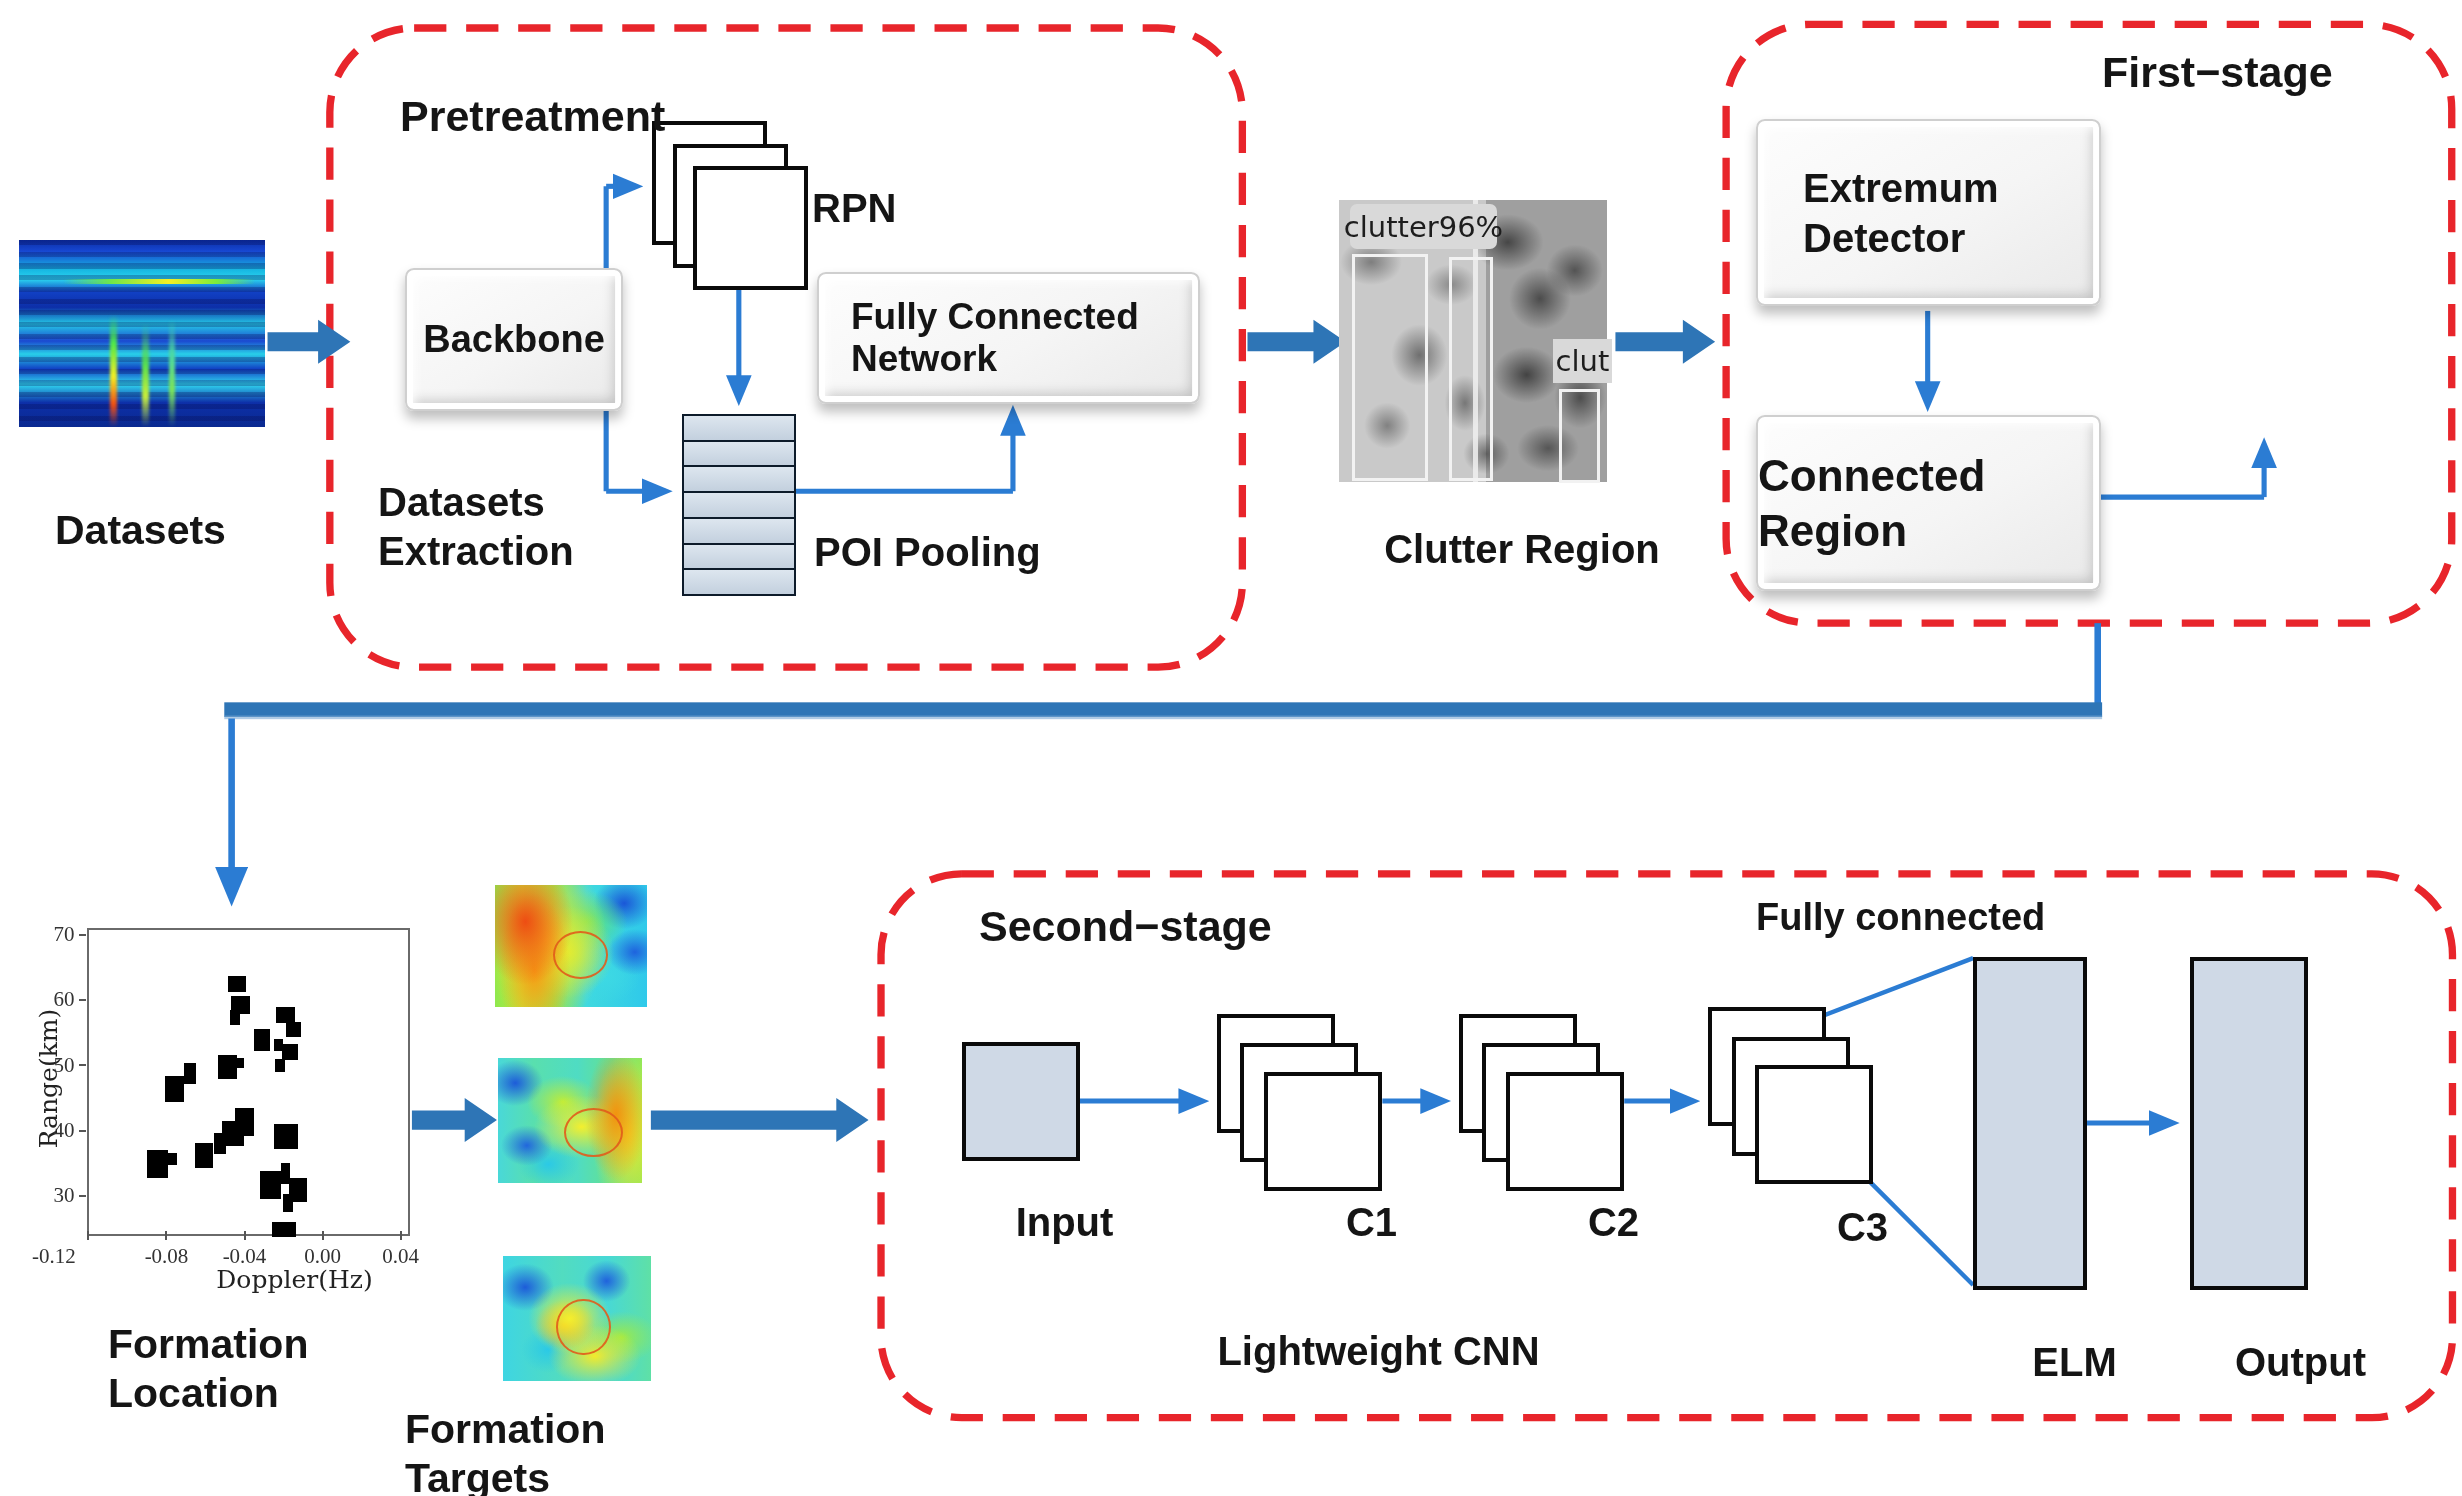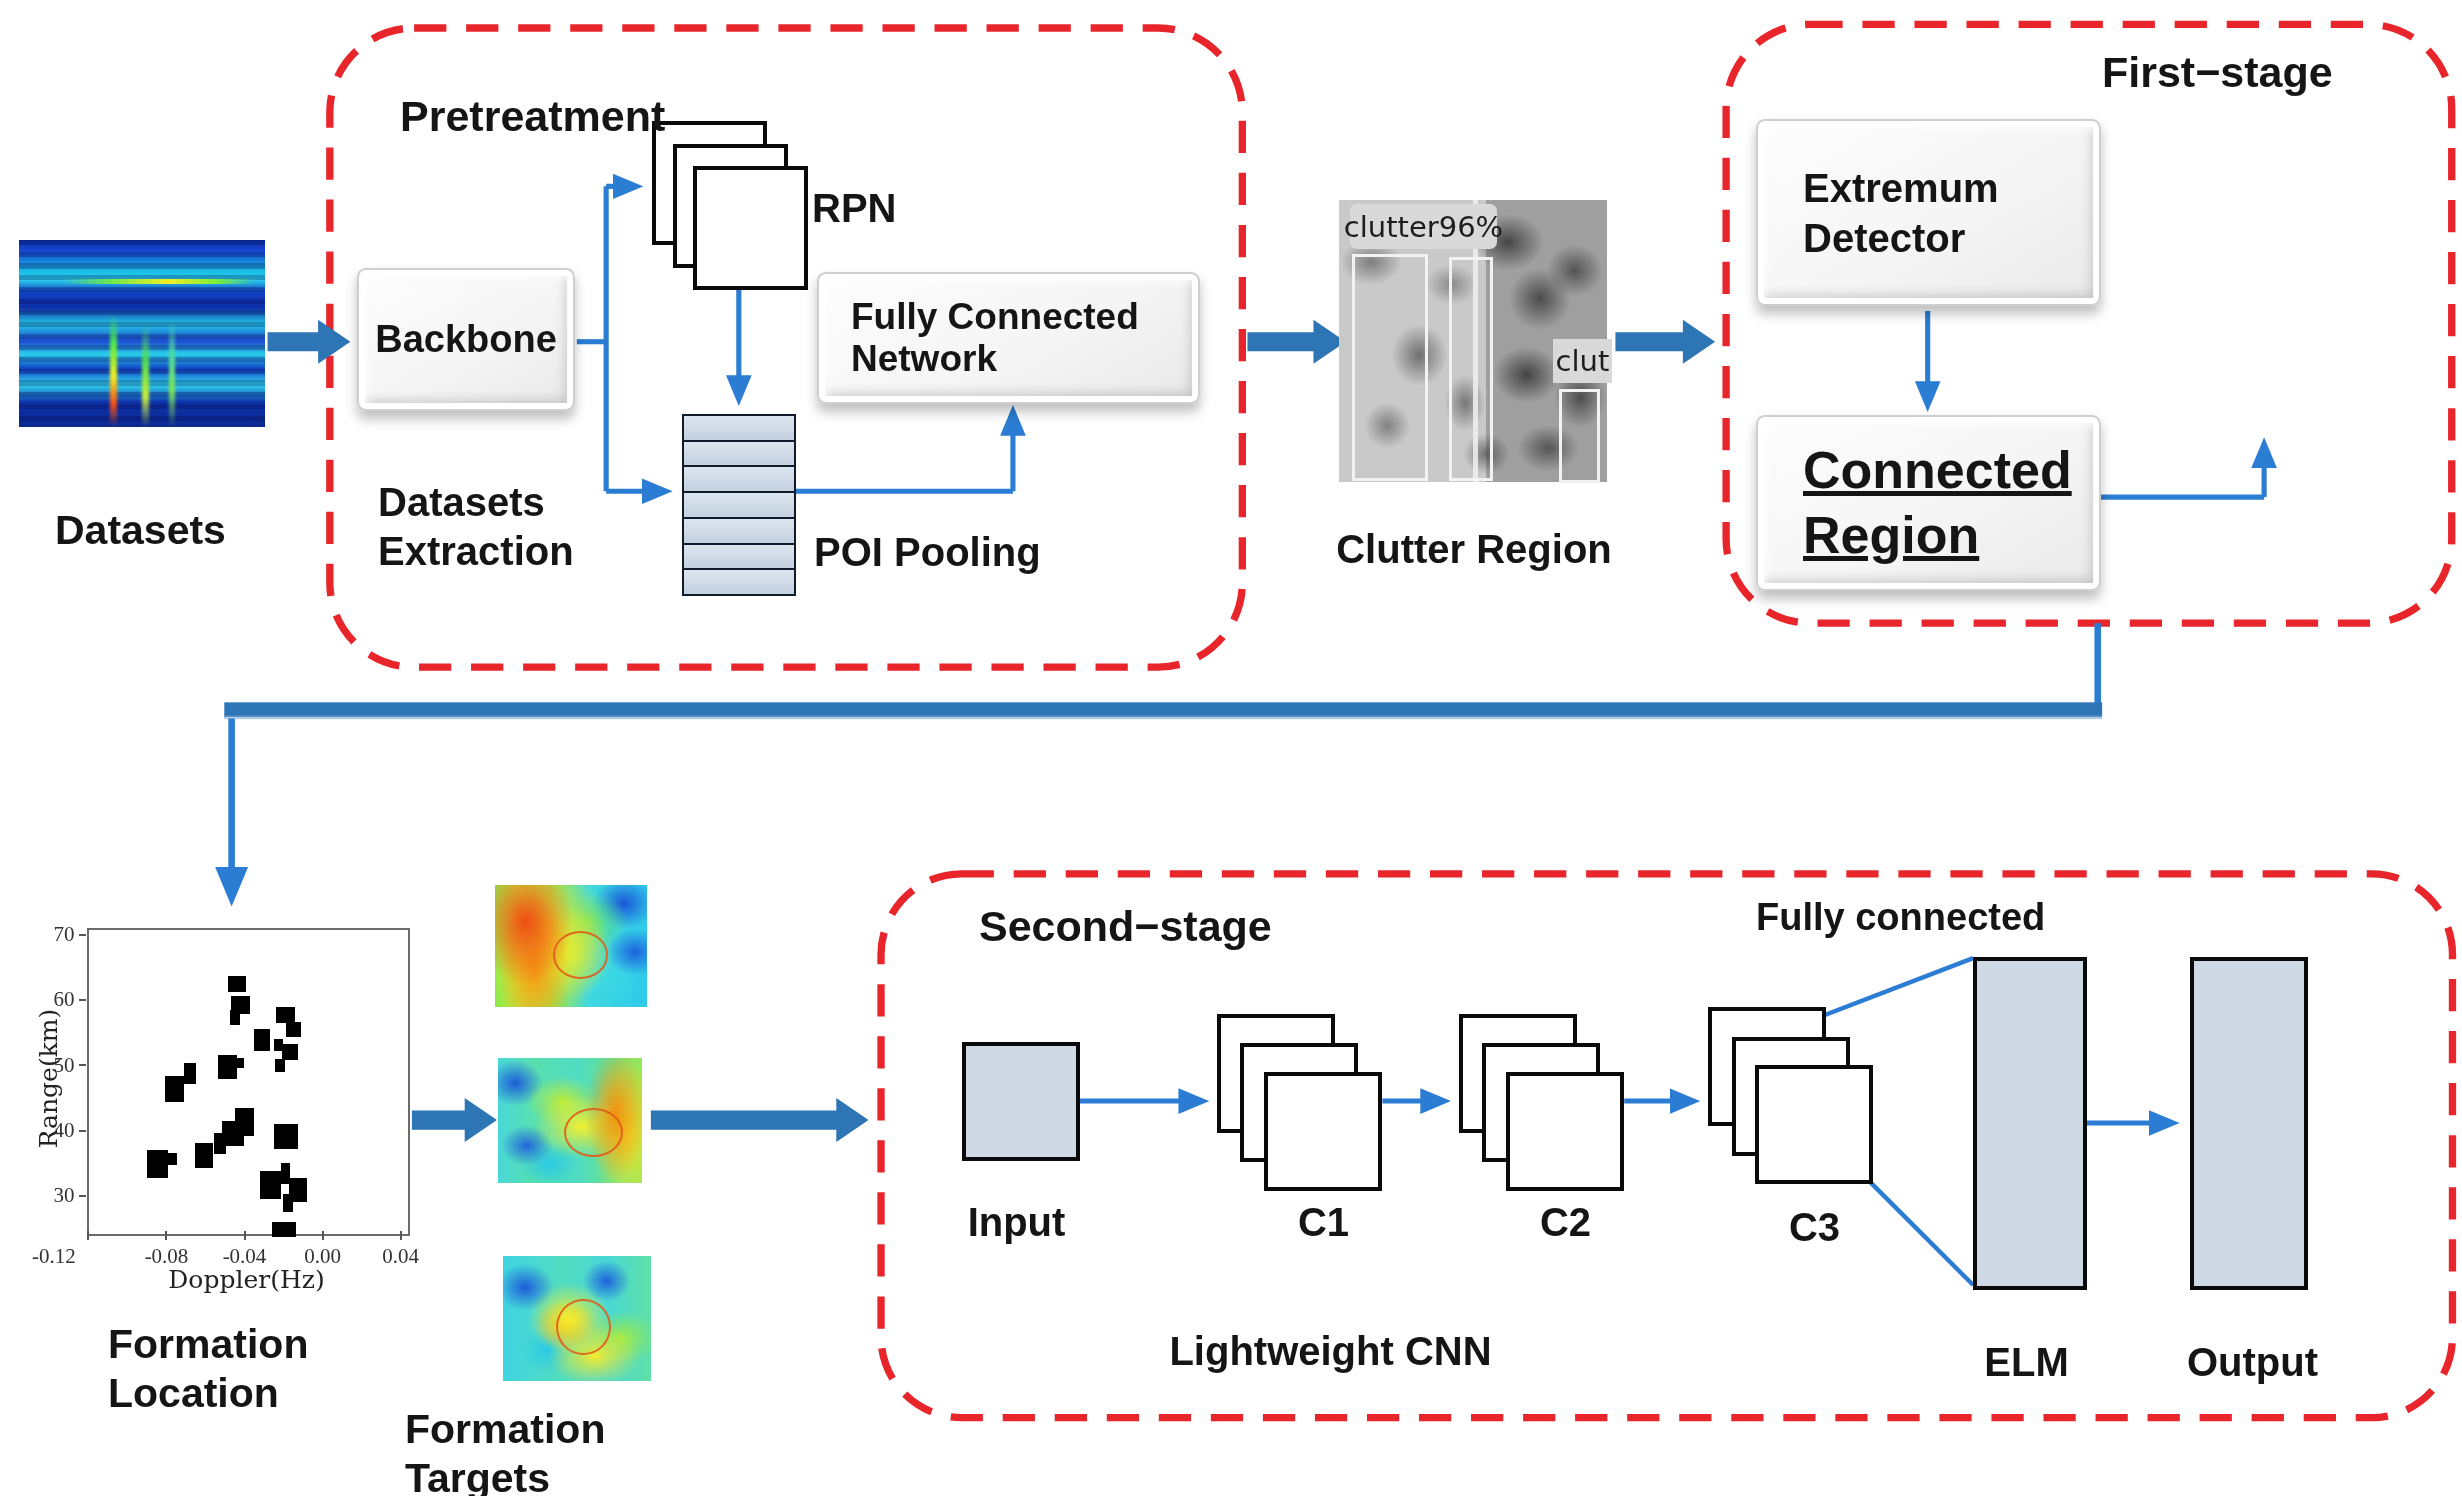--- a/index.html
+++ b/index.html
@@ -1,20 +1,20 @@
 <!DOCTYPE html>
 <html style="font-size:11.7px"><head>
 <meta charset="utf-8">
 <style>
   html,body{margin:0;padding:0;background:#ffffff;}
   .canvas{position:relative;width:2462px;height:1497px;background:#ffffff;overflow:hidden;
           font-family:"Liberation Sans",sans-serif;color:#111;}
   svg.layer{position:absolute;left:0;top:0;z-index:1;}
   .lbl{position:absolute;z-index:3;font-weight:bold;color:#151515;line-height:1.15;}
-  .ctr{text-align:center;}
+  .ctr{text-align:center;margin-left:48px;}
   
   .btn3d{position:absolute;z-index:2;background:linear-gradient(150deg,#fdfdfd 0%,#f5f5f5 55%,#e9e9e9 100%);
          border:2.2px solid #cfcfcf;border-radius:8.8px;
          box-shadow:0 7.3px 11.7px rgba(0,0,0,.25), inset 0 0 0 5.9px #ffffff,
                     inset 7.3px 7.3px 10.3px rgba(255,255,255,.95), inset -7.3px -8.8px 11.7px rgba(0,0,0,.17);
          display:flex;flex-direction:column;justify-content:center;font-weight:bold;color:#151515;}
   .btn3d .tline{display:block;}
   
   .sq{position:absolute;background:#ffffff;border:4.4px solid #0a0a0a;z-index:2;}
   .fill-sq{position:absolute;background:#cfd9e6;border:4.4px solid #0a0a0a;z-index:2;}
@@ -190,21 +190,21 @@
   <div class="chip" style="left:1553px;top:339px;width:59px;height:44px;font-size:29px;">clut</div>
   <div class="lbl ctr" style="left:1320px;top:526px;width:308px;font-size:40px;">Clutter Region</div>
 
   <div class="lbl" style="left:2102px;top:48px;font-size:43px;">First−stage</div>
 
   <div class="btn3d" style="left:1756px;top:119px;width:345px;height:187px;font-size:40px;padding-left:45px;box-sizing:border-box;line-height:1.25;">
     <span class="tline">Extremum</span>
     <span class="tline">Detector</span>
   </div>
 
-  <div class="btn3d" style="left:1756px;top:415px;width:345px;height:176px;font-size:52px;padding-left:45px;box-sizing:border-box;line-height:1.25;text-decoration:underline;">
+  <div class="btn3d" style="left:1756px;top:415px;width:345px;height:176px;font-size:44px;box-sizing:border-box;line-height:1.25;">
     <span class="tline">Connected</span>
     <span class="tline">Region</span>
   </div>
 
 
   <div class="plot" style="left:87px;top:928px;width:319px;height:304px;" id="scatter-plot">
       <div class="pt" style="left: 139px; top: 46px; width: 17.6px; height: 16px;"></div>
       <div class="pt" style="left: 142px; top: 66px; width: 19px; height: 17.6px;"></div>
       <div class="pt" style="left: 141px; top: 80px; width: 10.3px; height: 14.7px;"></div>
       <div class="pt" style="left: 187px; top: 77px; width: 19px; height: 16px;"></div>

